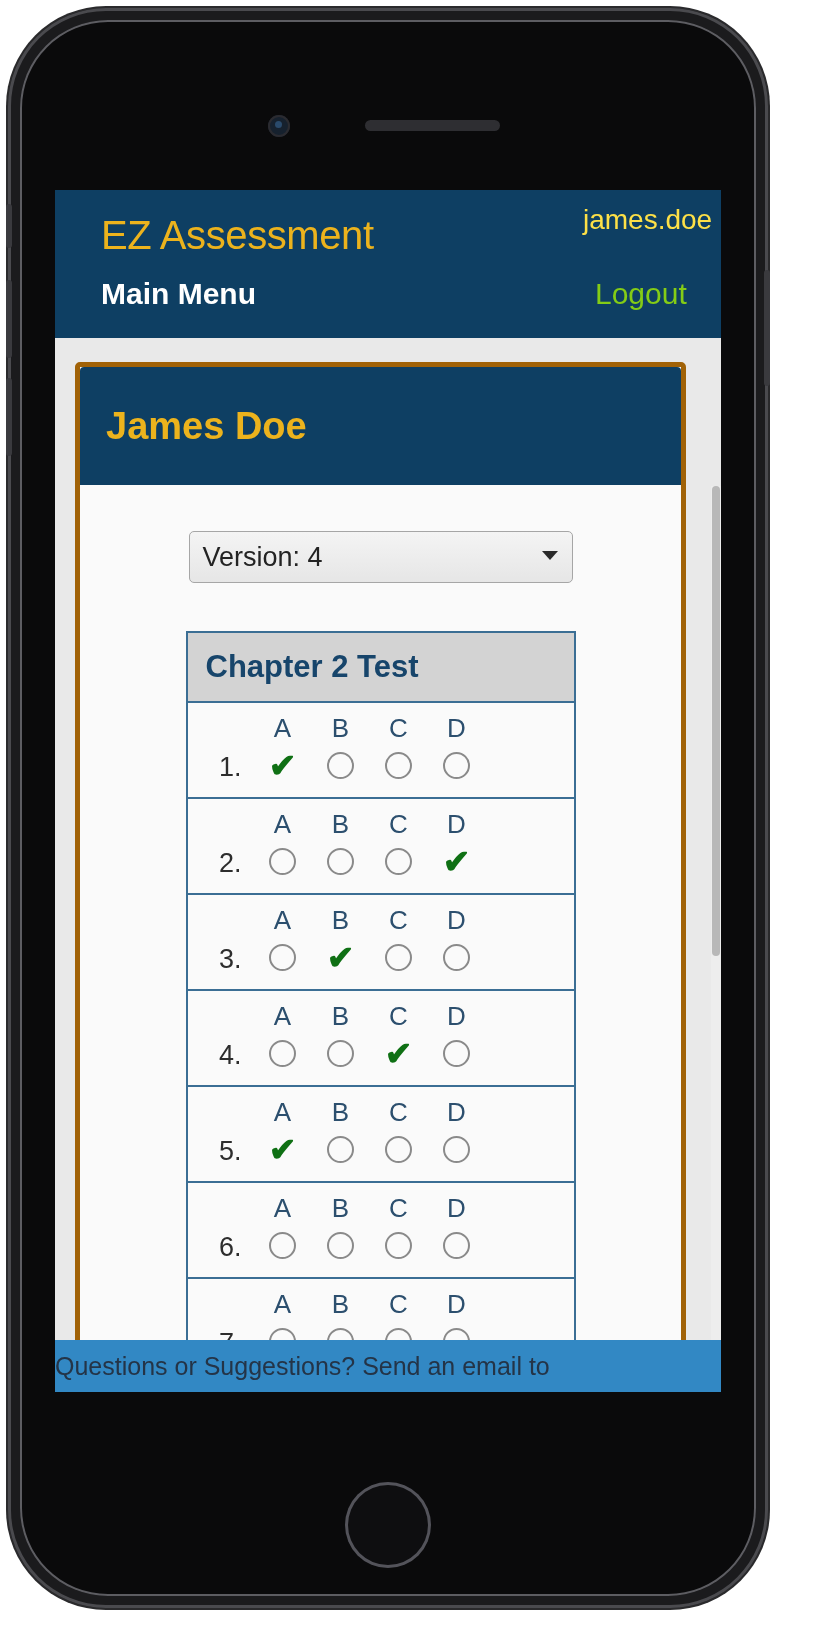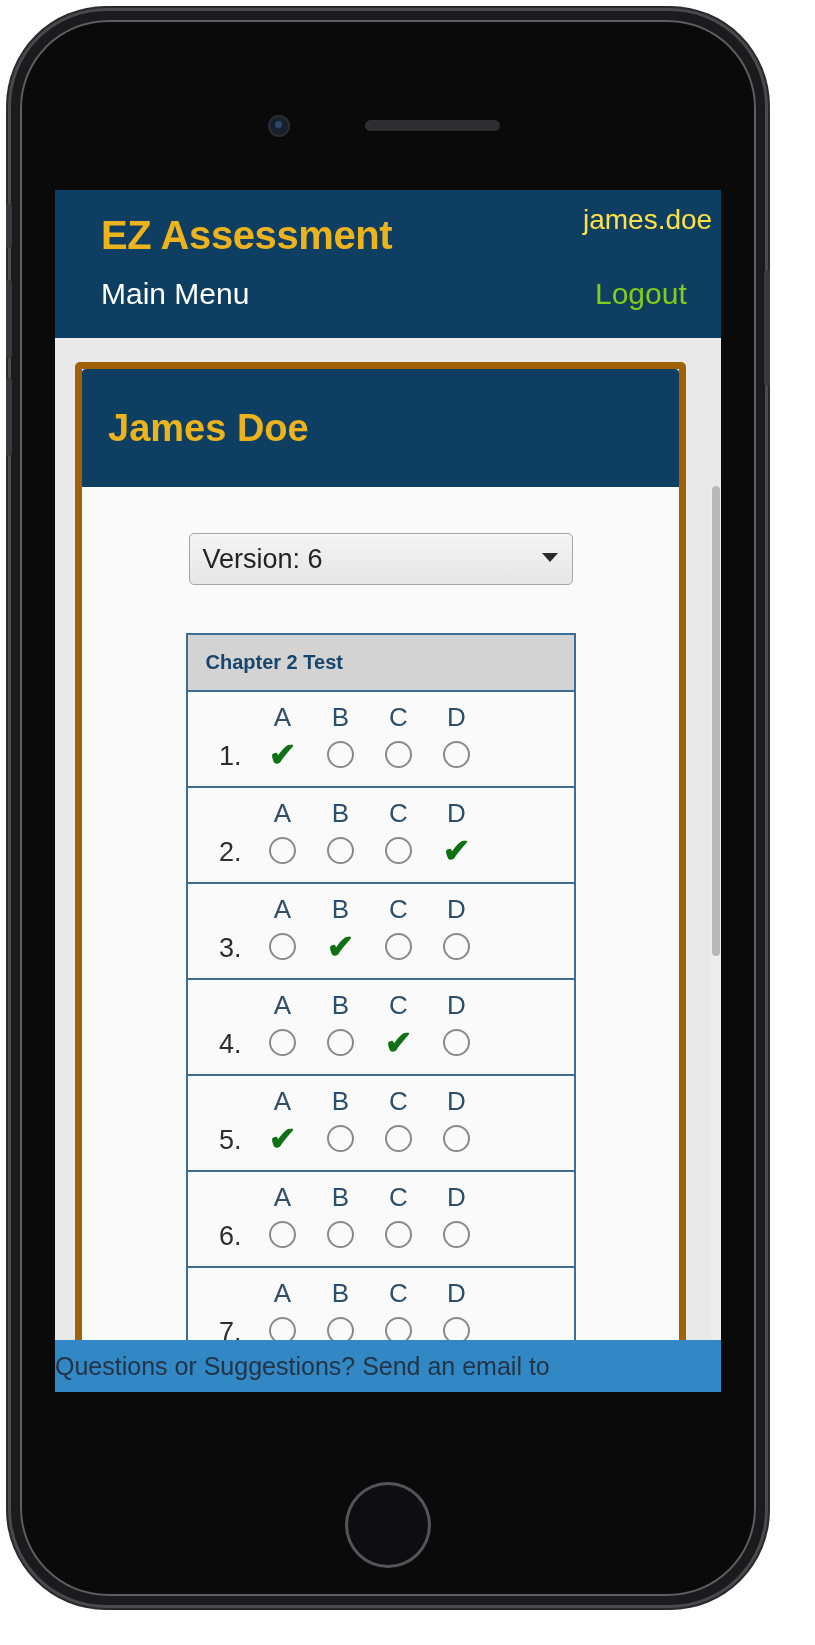--- a/index.html
+++ b/index.html
@@ -97,37 +97,37 @@
   #navbar {
     position: relative;
     height: 148px;
     background: #0e3f63;
   }
   #brand-title {
     position: absolute;
     left: 46px; top: 23px;
     color: #ecb31d;
     font-size: 40px;
-    font-weight: bold;
+    font-weight: normal;
     letter-spacing: -0.4px;
     text-align: right;
   }
   #username-label {
     position: absolute;
     left: 528px; top: 14px;
     color: #fde047;
     font-size: 28px;
     white-space: nowrap;
   }
   #main-menu-link {
     position: absolute;
     left: 46px; top: 87px;
     color: #ffffff;
     font-size: 30px;
-    font-weight: normal;
+    font-weight: bold;
   }
   #logout-link {
     position: absolute;
     left: 540px; top: 87px;
     color: #84cc16;
     font-size: 30px;
     white-space: nowrap;
   }
 
   
@@ -135,21 +135,21 @@
     position: relative;
     height: 1054px;
     background: #e9e9e9;
     padding-top: 12px;
   }
 
   #panel {
     position: relative;
     margin: 12px 35px 0 20px;
     background: #fafafa;
-    border: 7px solid #a16207;
+    border: 5px solid #a16207;
     border-radius: 5px 5px 0 0;
     height: 1010px;
     overflow: hidden;
   }
   #panel-header {
     height: 118px;
     background: #0e3f63;
     border-radius: 4px 4px 0 0;
     position: relative;
   }
@@ -207,21 +207,21 @@
   #answer-table {
     width: 100%;
     border-collapse: collapse;
     border: 2px solid #3b6e94;
     background: #fafafa;
   }
   #answer-table td.test-title-cell {
     background: #d3d3d3;
     border-bottom: 2px solid #3b6e94;
     padding: 16px 18px;
-    font-size: 20px;
+    font-size: 31px;
     font-weight: bold;
     color: #17456b;
   }
   #answer-table td.question-cell {
     border-bottom: 2px solid #3b6e94;
     padding: 8px 0 12px 0;
     vertical-align: middle;
   }
   .qrow {
     display: flex;
@@ -330,21 +330,21 @@
       <div id="panel">
 
         <div id="panel-header">
           <div id="panel-title">James Doe</div>
         </div>
 
         <div id="panel-body">
 
           <div id="version-select-wrap">
             <div id="version-select">
-              <span id="version-select-value">Version: 6</span>
+              <span id="version-select-value">Version: 4</span>
               <span id="select-caret"></span>
             </div>
           </div>
 
           <div id="answer-table-wrap">
             <table id="answer-table">
               <tbody id="answer-table-body">
                 <tr>
                   <td class="test-title-cell">Chapter 2 Test</td>
                 </tr>

